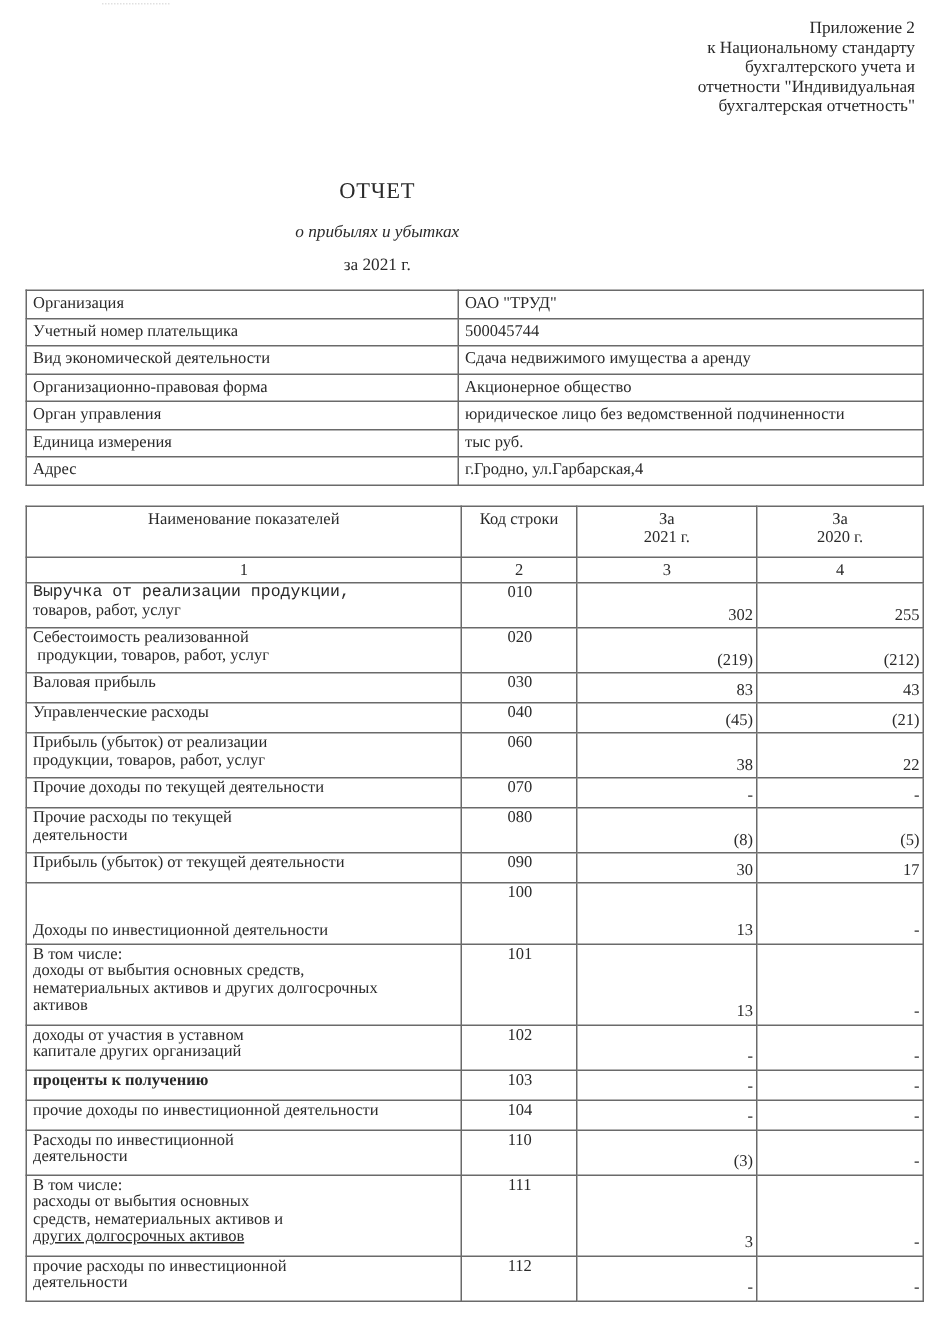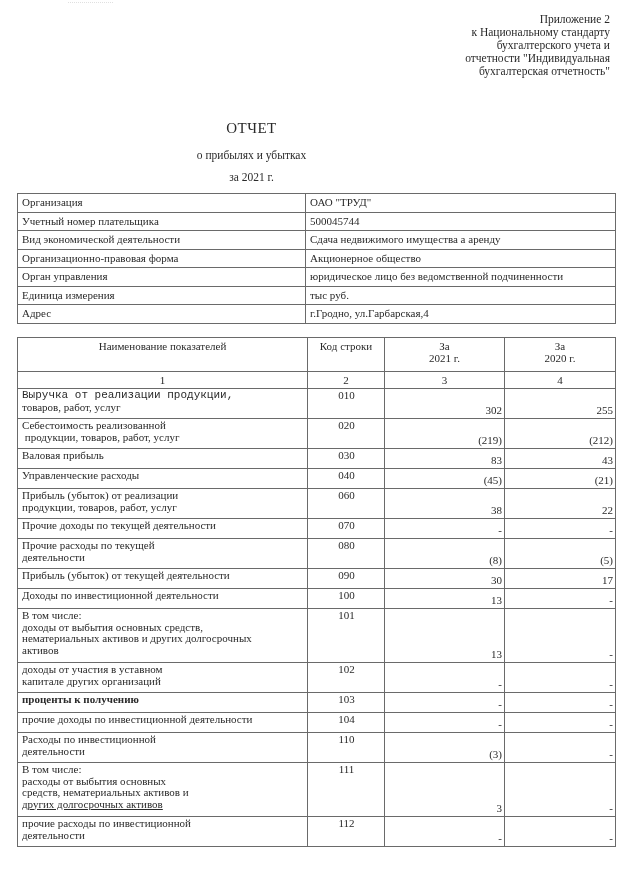--- a/index.html
+++ b/index.html
@@ -10,21 +10,21 @@
   }
   .appendix {
     position: absolute; right: 14px; top: 13px; width: 220px;
     text-align: right; font-size: 11.5px; line-height: 13px;
   }
   .appendix div { white-space: nowrap; }
   .title {
     position: absolute; left: 0; width: 503px; text-align: center;
   }
   .t-main { top: 120px; font-size: 15px; letter-spacing: 0.5px; }
-  .t-sub  { top: 149px; font-size: 11.5px; }
+  .t-sub  { top: 149px; font-size: 11.5px; font-style: italic; }
   .t-year { top: 171px; font-size: 11.5px; }
 
   table { border-collapse: collapse; position: absolute; left: 17px; width: 598px; table-layout: fixed; }
   td, th { border: 1px solid #6a6a6a; font-weight: normal; }
 
   .info { top: 193px; }
   .info td { height: 17.5px; padding: 0 4px; font-size: 11px; line-height: 13px; vertical-align: middle; }
   .info col.c1 { width: 288px; }
   .info col.c2 { width: 310px; }
 
@@ -191,21 +191,21 @@
       <tr class="r1">
         <td class="name">
           <div style="white-space: pre;">Прибыль (убыток) от текущей деятельности</div>
         </td>
         <td class="code">090</td>
         <td class="val">30</td>
         <td class="val">17</td>
       </tr>
       <tr class="r1">
         <td class="name">
-          <div style="white-space: pre;">Доходы по инвестиционной деятельности</div>
+          <div style="white-space: pre; margin-top: 25px;">Доходы по инвестиционной деятельности</div>
         </td>
         <td class="code">100</td>
         <td class="val">13</td>
         <td class="val">-</td>
       </tr>
       <tr class="r4">
         <td class="name">
           <div style="white-space: pre;">В том числе:</div>
           <div style="white-space: pre;">доходы от выбытия основных средств,</div>
           <div style="white-space: pre;">нематериальных активов и других долгосрочных</div>

